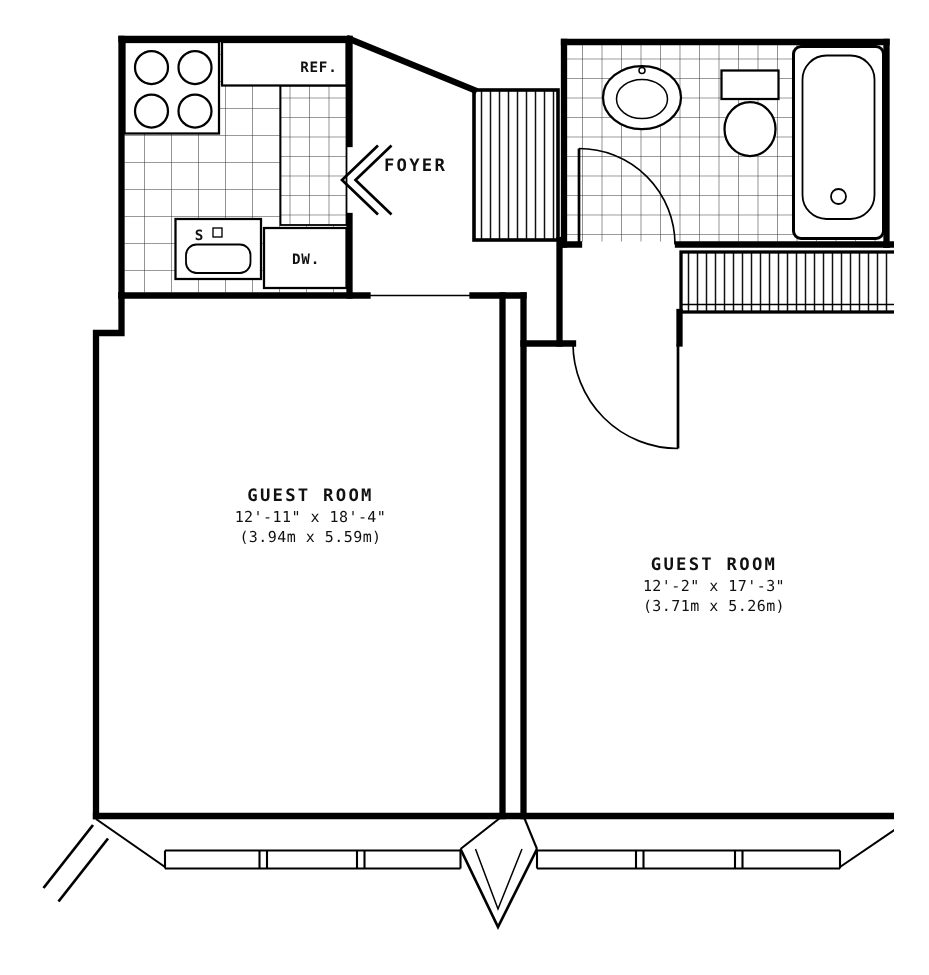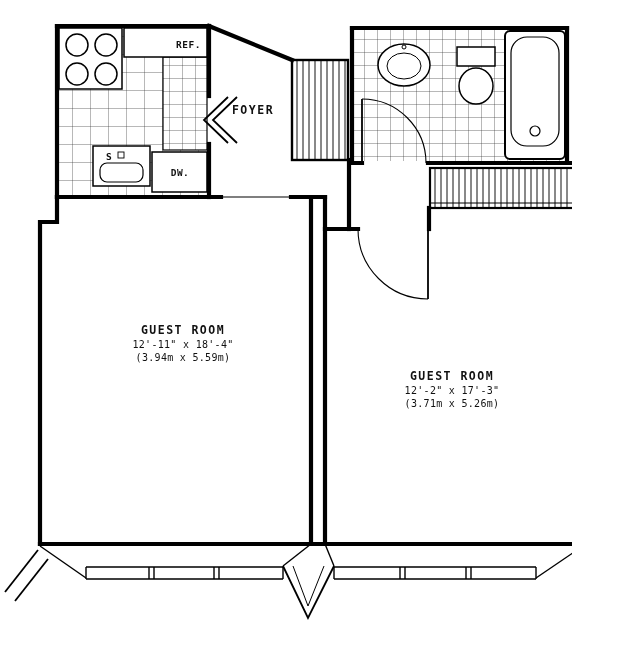--- a/index.html
+++ b/index.html
@@ -2,20 +2,21 @@
 <html><head>
 <meta charset="utf-8">
 <style>
   html,body{margin:0;padding:0;background:#ffffff;}
   .plan-page{
     position:relative;
     width:572px;height:650px;
     background:#ffffff;
     font-family:"DejaVu Sans Mono", monospace;
     overflow:hidden;
+    padding-left:24px;
   }
   svg text{
     fill:#111;
     font-family:"DejaVu Sans Mono", monospace;
   }
   .t-room{font-size:11.5px;font-weight:bold;letter-spacing:1.5px;}
   .t-dim{font-size:10px;letter-spacing:0.3px;}
   .t-foyer{font-size:11.5px;font-weight:bold;letter-spacing:1.5px;}
   .t-fix{font-size:9.5px;font-weight:bold;letter-spacing:0.5px;}
 </style>

